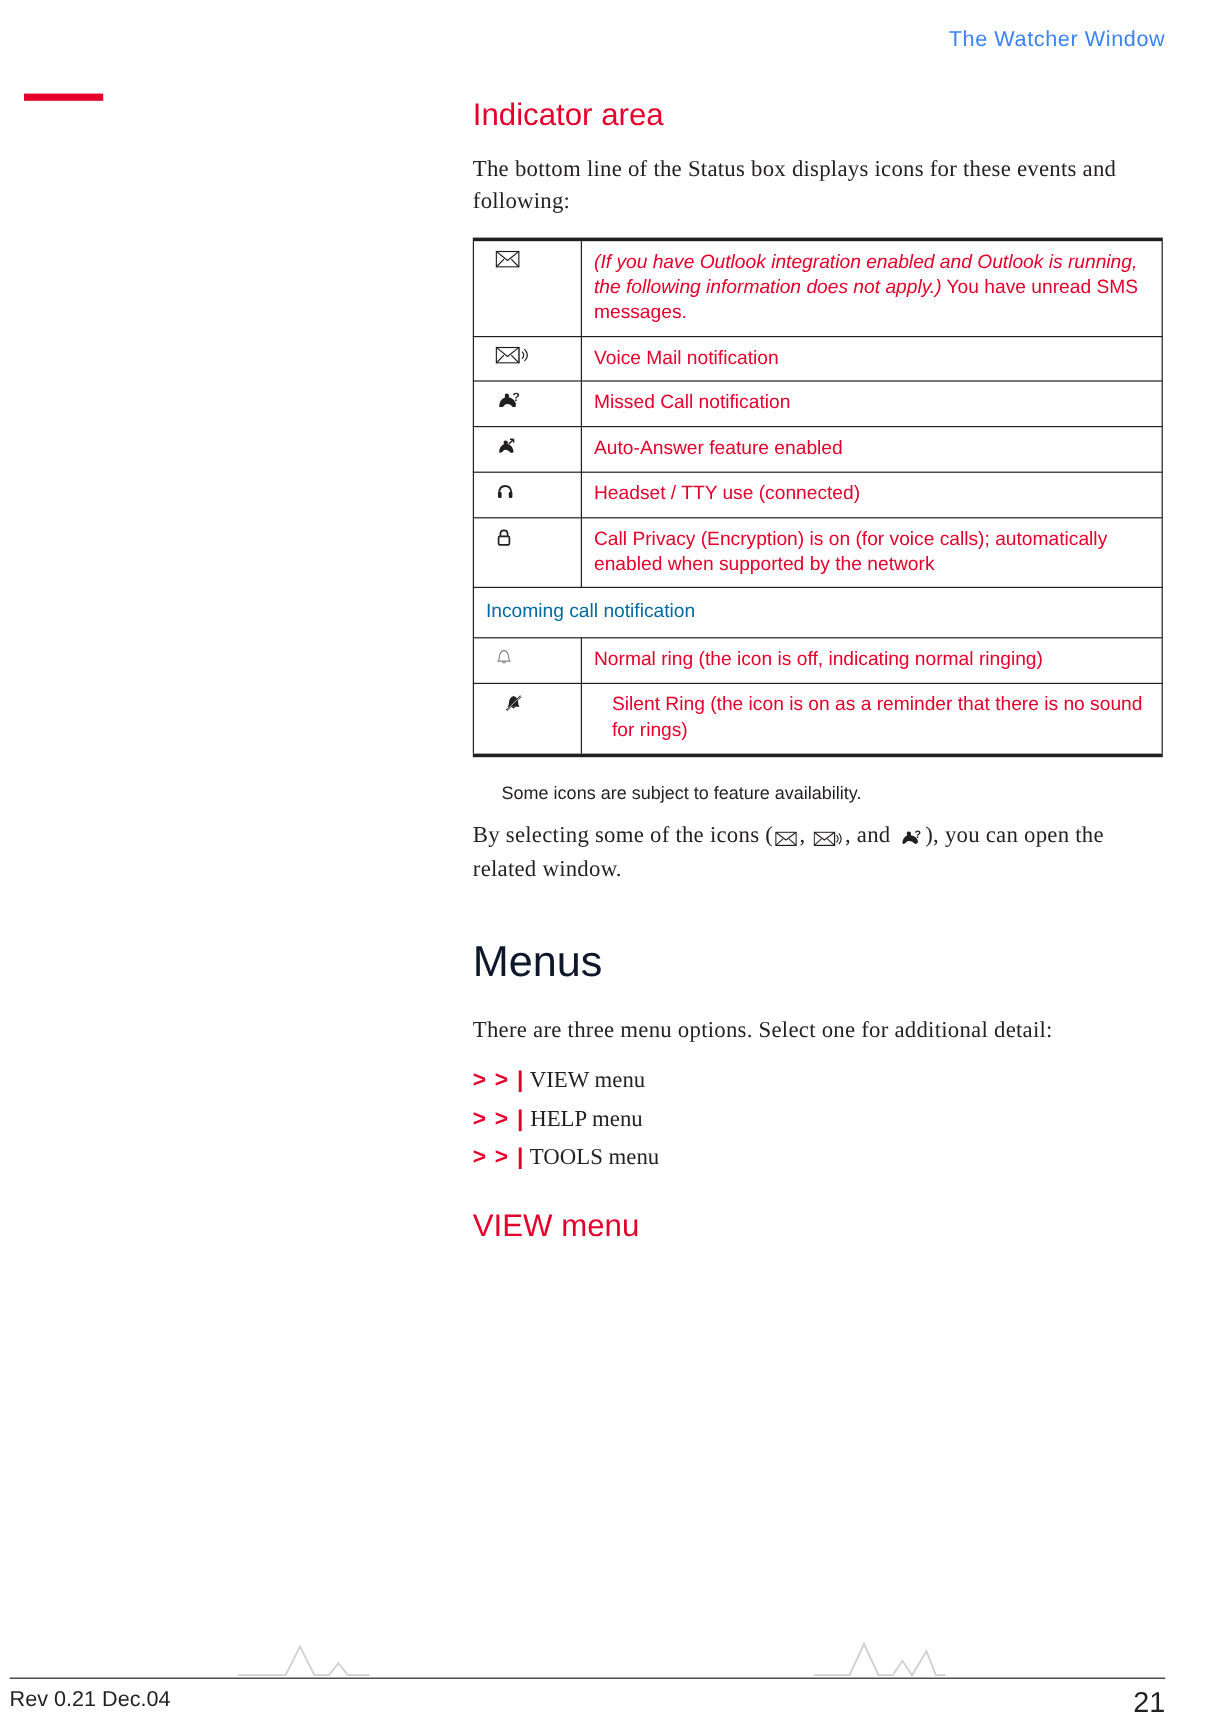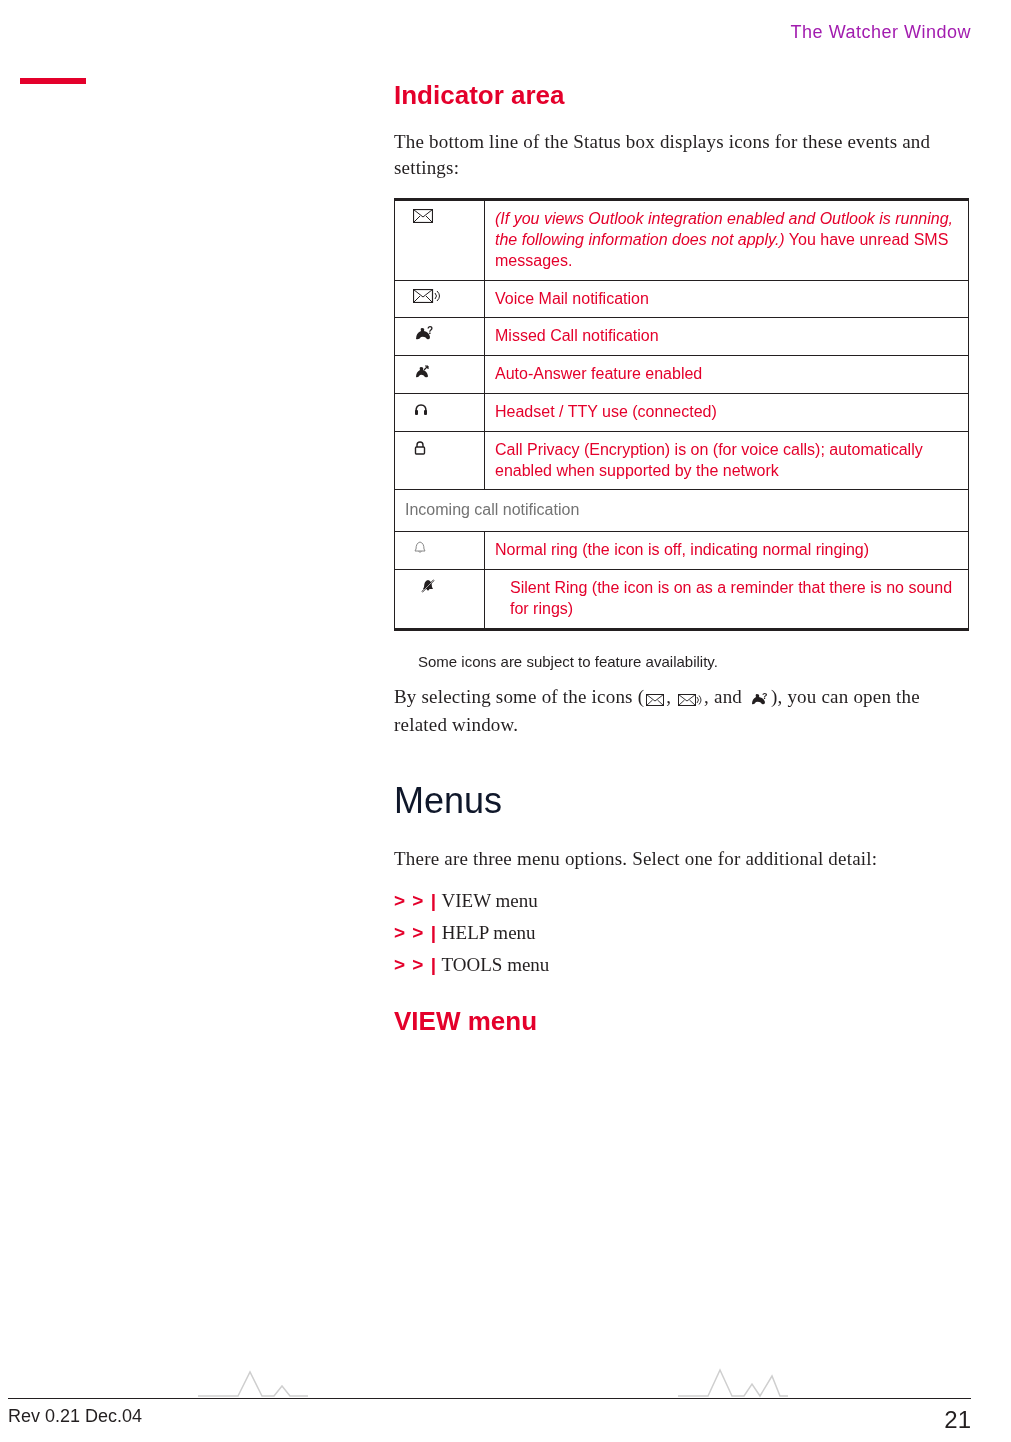--- a/index.html
+++ b/index.html
@@ -13,39 +13,39 @@
     color: #231f20;
     position: relative;
   }
   .header {
     position: absolute;
     top: 22px;
     right: 40px;
     font-family: Arial, Helvetica, sans-serif;
     font-size: 18px;
     letter-spacing: 0.5px;
-    color: #a21caf;
+    color: #3b82f6;
   }
   .hbar {
     position: absolute;
     left: 20px;
     top: 78px;
     width: 66px;
     height: 6px;
     background: #e4002b;
   }
   .content {
     position: absolute;
     left: 394px;
     top: 80px;
     width: 575px;
   }
   h2.red {
     font-family: Arial, Helvetica, sans-serif;
-    font-weight: bold;
+    font-weight: normal;
     font-size: 26px;
     color: #e4002b;
     margin: 0 0 18px 0;
   }
   h1.red {
     font-family: Arial, Helvetica, sans-serif;
     font-weight: normal;
     font-size: 36px;
     color: #0f172a;
     margin: 42px 0 24px 0;
@@ -75,21 +75,21 @@
   table.ind td.icon {
     width: 90px;
     text-align: left;
     padding-left: 18px;
     vertical-align: top;
   }
   table.ind td.icon svg { display: block; }
   table.ind td.subhead {
     font-family: Arial, Helvetica, sans-serif;
     font-size: 16px;
-    color: #737373;
+    color: #0369a1;
     padding: 10px 10px;
   }
   .italic { font-style: italic; }
   .note {
     font-family: Arial, Helvetica, sans-serif;
     font-size: 15px;
     color: #231f20;
     margin: 0 0 14px 24px;
   }
   .inline-icon {
@@ -169,33 +169,33 @@
 </head>
 <body>
 
 <div class="header">The Watcher Window</div>
 <div class="hbar"></div>
 
 <div class="content">
 
   <h2 class="red">Indicator area</h2>
 
-  <p class="body">The bottom line of the Status box displays icons for these events and settings:</p>
+  <p class="body">The bottom line of the Status box displays icons for these events and following:</p>
 
   <table class="ind">
     <tbody>
         <tr class="top-thick">
       <td class="icon">
         <svg width="20" height="14">
               <rect x="0.5" y="0.5" width="19" height="13" fill="#fff" stroke="#231f20" stroke-width="1.2"></rect>
               <path d="M0.5 0.5 L10 8 L19.5 0.5 M0.5 13.5 L7 7 M19.5 13.5 L13 7" stroke="#231f20" stroke-width="1" fill="none"></path>
             </svg>
       </td>
       <td>
-        <span class="italic">(If you views Outlook integration enabled and Outlook is running, the following information does not apply.)</span>
+        <span class="italic">(If you have Outlook integration enabled and Outlook is running, the following information does not apply.)</span>
         <span>You have unread SMS messages.</span>
       </td>
     </tr>
     <tr>
       <td class="icon">
         <svg width="28" height="14">
               <rect x="0.5" y="0.5" width="19" height="13" fill="#fff" stroke="#231f20" stroke-width="1.2"></rect>
               <path d="M0.5 0.5 L10 8 L19.5 0.5 M0.5 13.5 L7 7 M19.5 13.5 L13 7" stroke="#231f20" stroke-width="1" fill="none"></path>
               <path d="M22 4 Q25 7 22 10 M24 2 Q29 7 24 12" stroke="#231f20" stroke-width="1" fill="none"></path>
             </svg>

